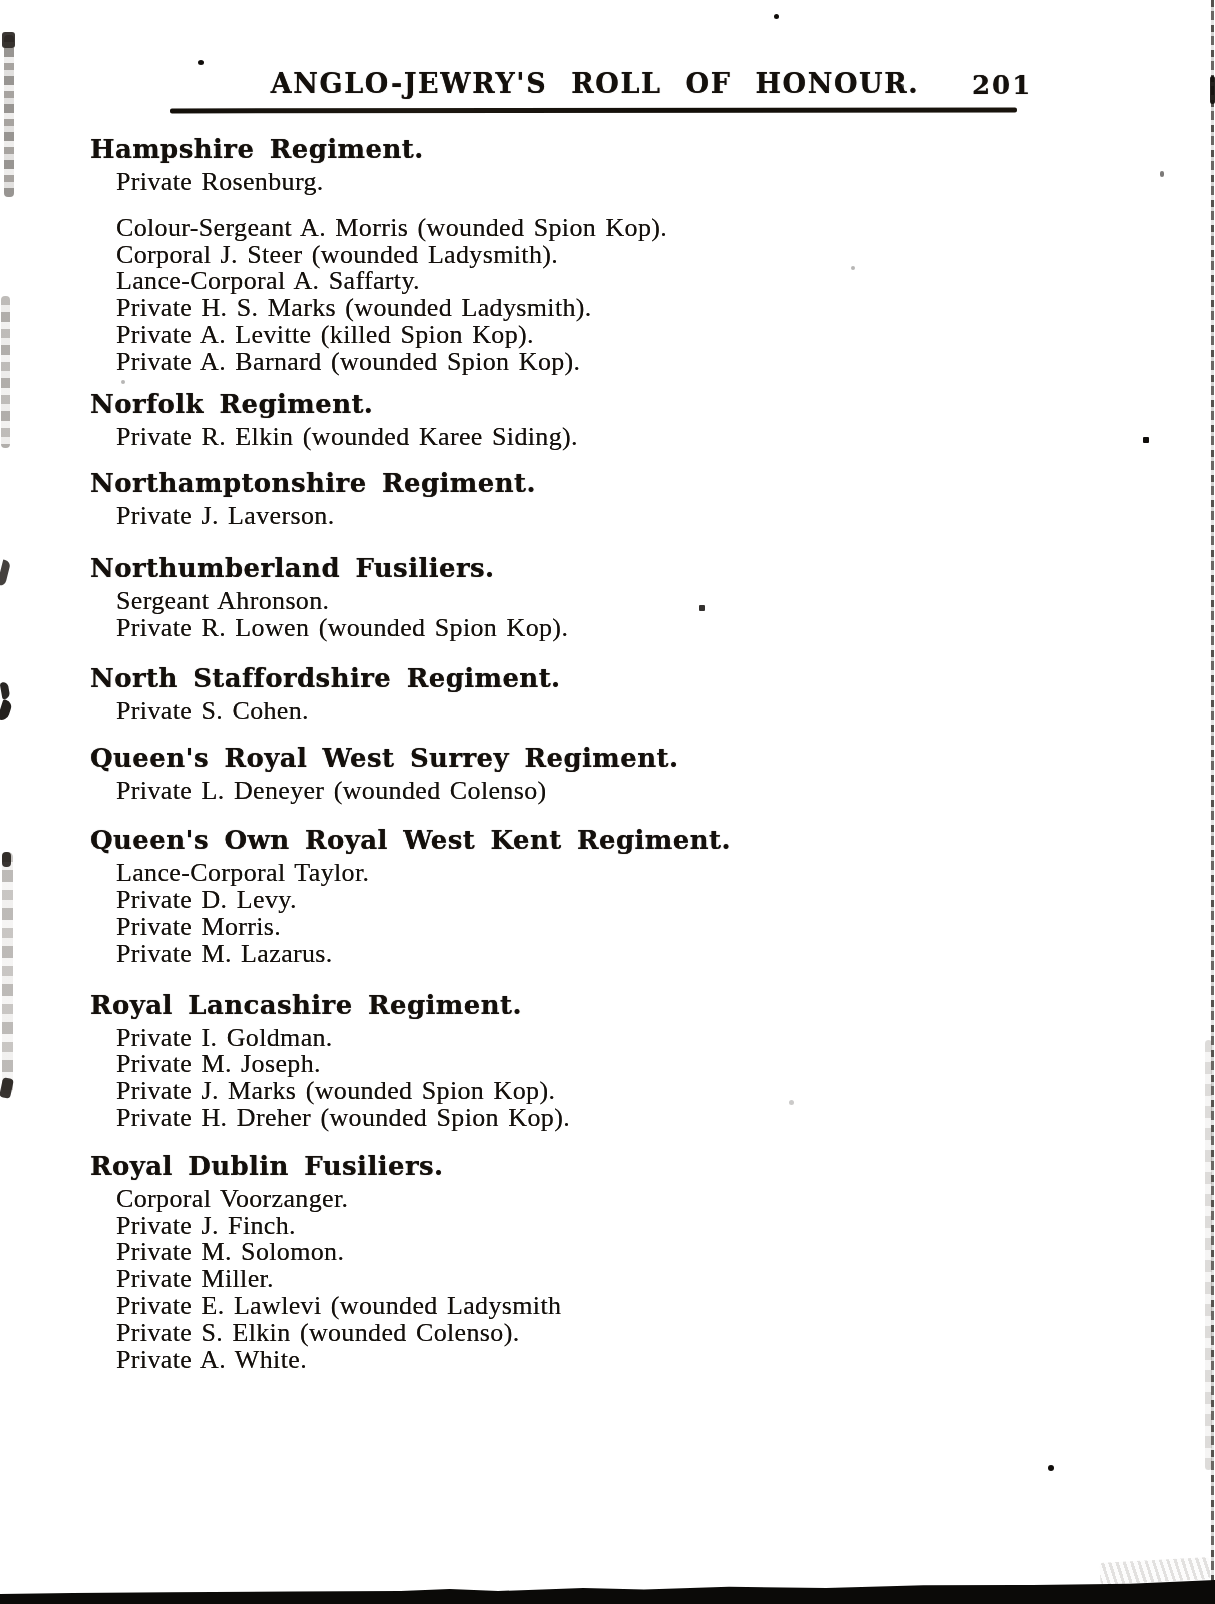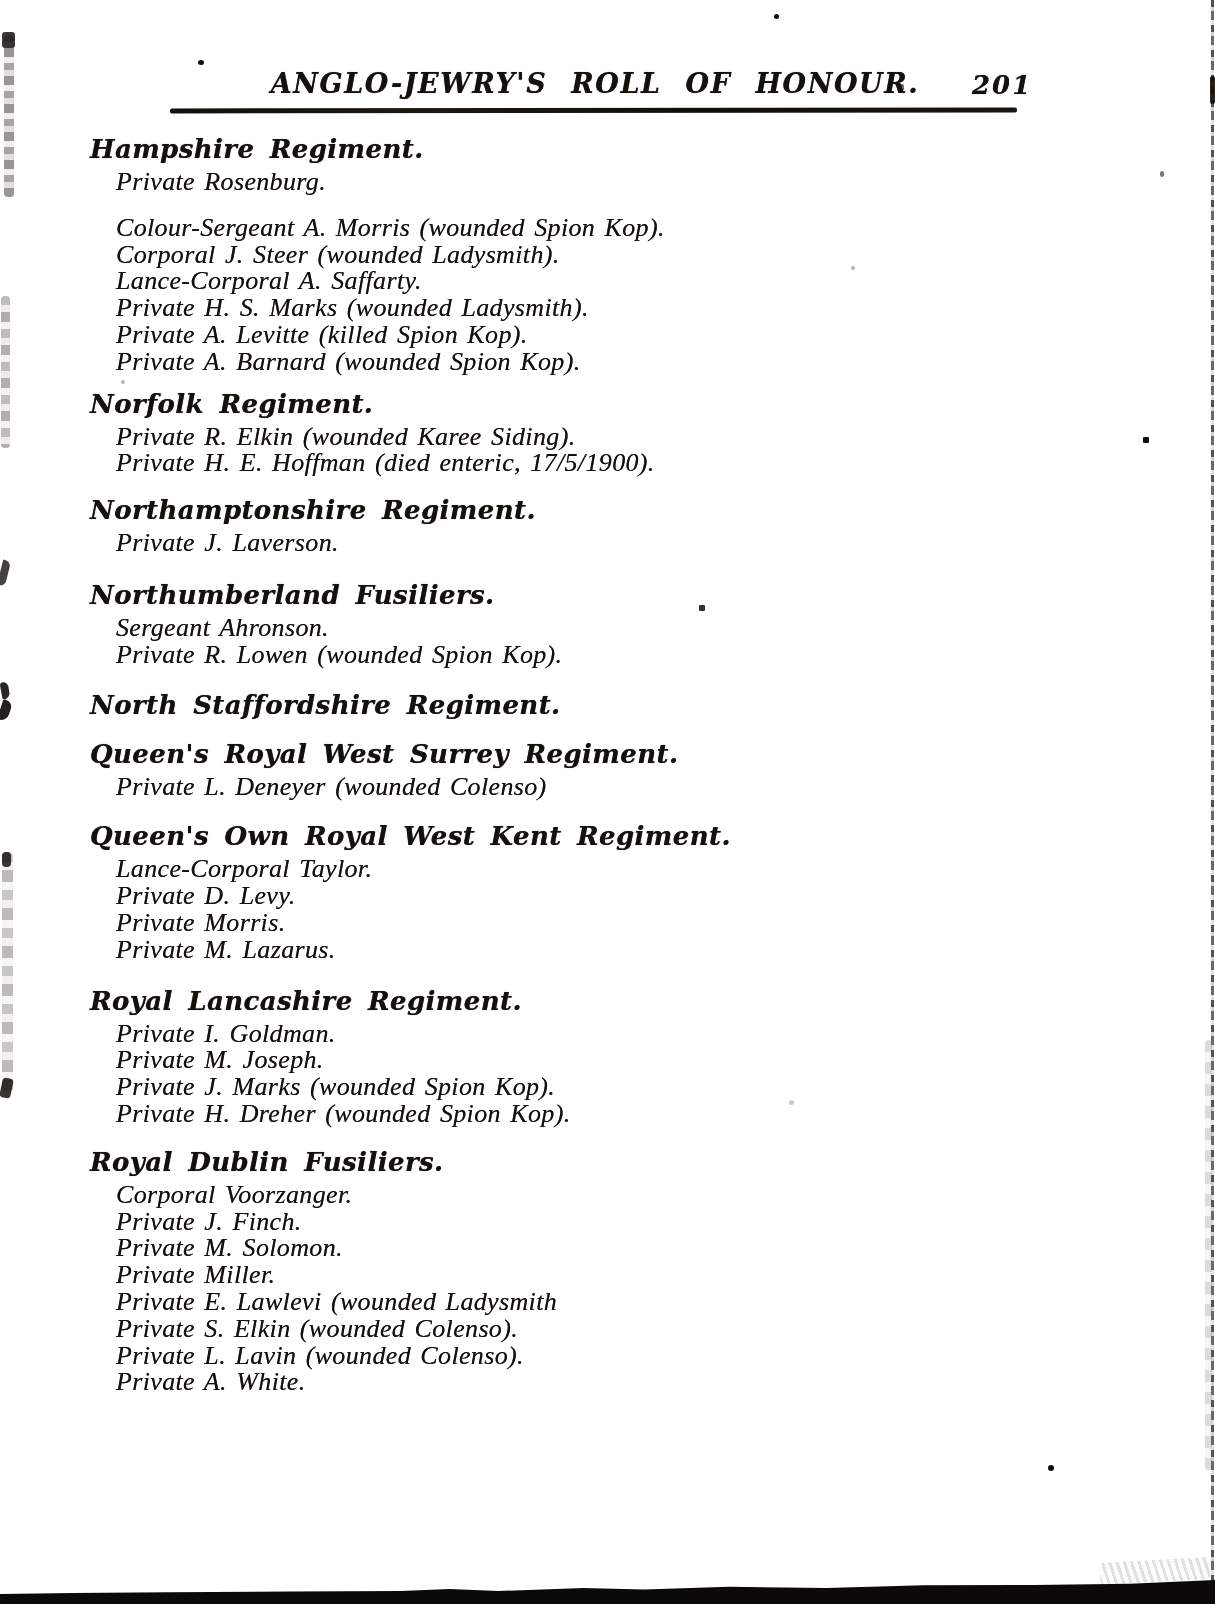--- a/index.html
+++ b/index.html
@@ -11,21 +11,20 @@
     font-family:"Liberation Serif", serif;
     color:#181410;
   }
   .page{
     position:absolute;inset:0;
     background:#ffffff;
   }
   .print{
     position:absolute;inset:0;
     filter:blur(0.25px) contrast(1.04);
-    font-style:italic;
   }
   
   .header-title{
     position:absolute;left:255px;top:68px;width:680px;
     text-align:center;
     font-family:"DejaVu Serif", serif;
     font-weight:bold;
     font-size:27px;
     letter-spacing:1.6px;
     word-spacing:13px;
@@ -193,41 +192,43 @@
             <div class="entry">Private H. S. Marks (wounded Ladysmith).</div>
             <div class="entry">Private A. Levitte (killed Spion Kop).</div>
             <div class="entry">Private A. Barnard (wounded Spion Kop).</div>
           </div>
   </section>
 
   <section class="section">
     <h2 class="heading">Norfolk Regiment.</h2>
     <div class="entry-list">
             <div class="entry">Private R. Elkin (wounded Karee Siding).</div>
-            <div class="entry">Private H. E. Hoffman (died enteric, 17/5/1900).</div>
           </div>
   </section>
 
   <section class="section">
     <h2 class="heading">Northamptonshire Regiment.</h2>
     <div class="entry-list">
             <div class="entry">Private J. Laverson.</div>
           </div>
   </section>
 
   <section class="section">
     <h2 class="heading">Northumberland Fusiliers.</h2>
     <div class="entry-list">
             <div class="entry">Sergeant Ahronson.</div>
             <div class="entry">Private R. Lowen (wounded Spion Kop).</div>
           </div>
   </section>
 
   <section class="section">
     <h2 class="heading">North Staffordshire Regiment.</h2>
+    <div class="entry-list">
+            <div class="entry">Private S. Cohen.</div>
+          </div>
   </section>
 
   <section class="section">
     <h2 class="heading">Queen's Royal West Surrey Regiment.</h2>
     <div class="entry-list">
             <div class="entry">Private L. Deneyer (wounded Colenso)</div>
           </div>
   </section>
 
   <section class="section">
@@ -252,21 +253,20 @@
 
   <section class="section">
     <h2 class="heading">Royal Dublin Fusiliers.</h2>
     <div class="entry-list">
             <div class="entry">Corporal Voorzanger.</div>
             <div class="entry">Private J. Finch.</div>
             <div class="entry">Private M. Solomon.</div>
             <div class="entry">Private Miller.</div>
             <div class="entry">Private E. Lawlevi (wounded Ladysmith</div>
             <div class="entry">Private S. Elkin (wounded Colenso).</div>
-            <div class="entry">Private L. Lavin (wounded Colenso).</div>
             <div class="entry">Private A. White.</div>
           </div>
   </section>
 </div>
   </div>
 
   <div class="edge-strip left-strip-a"></div>
   <div class="edge-strip left-strip-b"></div>
   <div class="edge-strip left-hook"></div>
   <div class="edge-strip left-mark-1"></div>

